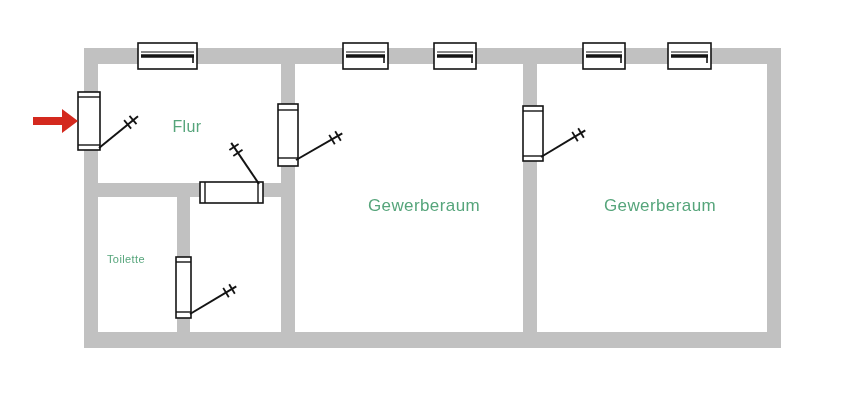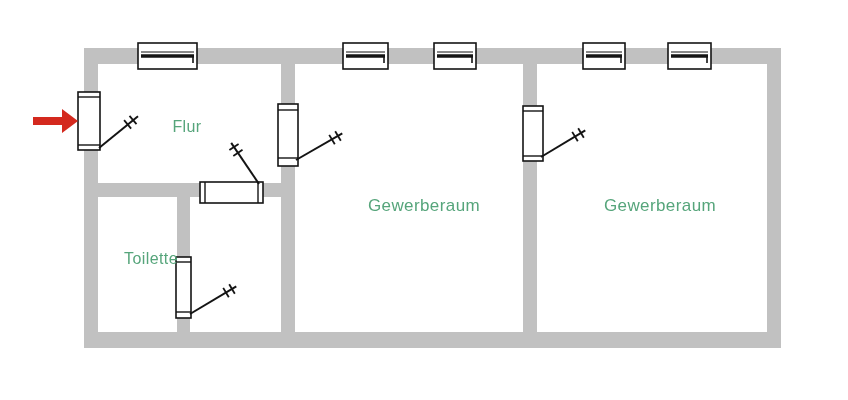--- a/index.html
+++ b/index.html
@@ -114,18 +114,18 @@
       <line class="leaf" x1="190" y1="314" x2="236.3" y2="286.4"></line>
       <line class="tick" x1="229.2" y1="284.3" x2="234.8" y2="293.7"></line>
       <line class="tick" x1="223.2" y1="287.9" x2="228.8" y2="297.3"></line>
     </g>
 
     <polygon class="arrow" points="33,117 62,117 62,109 78,121 62,133 62,125 33,125"></polygon>
   </svg>
 
   <div class="room-label" style="left:187px; top:127px; font-size:16px">Flur</div>
 
-  <div class="room-label" style="left:151px; top:259px; font-size:16px">Toilette</div>
+  <div class="room-label" style="left:126px; top:259px; font-size:11px">Toilette</div>
 
   <div class="room-label" style="left:424px; top:206px; font-size:17px">Gewerberaum</div>
 
   <div class="room-label" style="left:660px; top:206px; font-size:17px">Gewerberaum</div>
 </div>
 
 </body></html>

